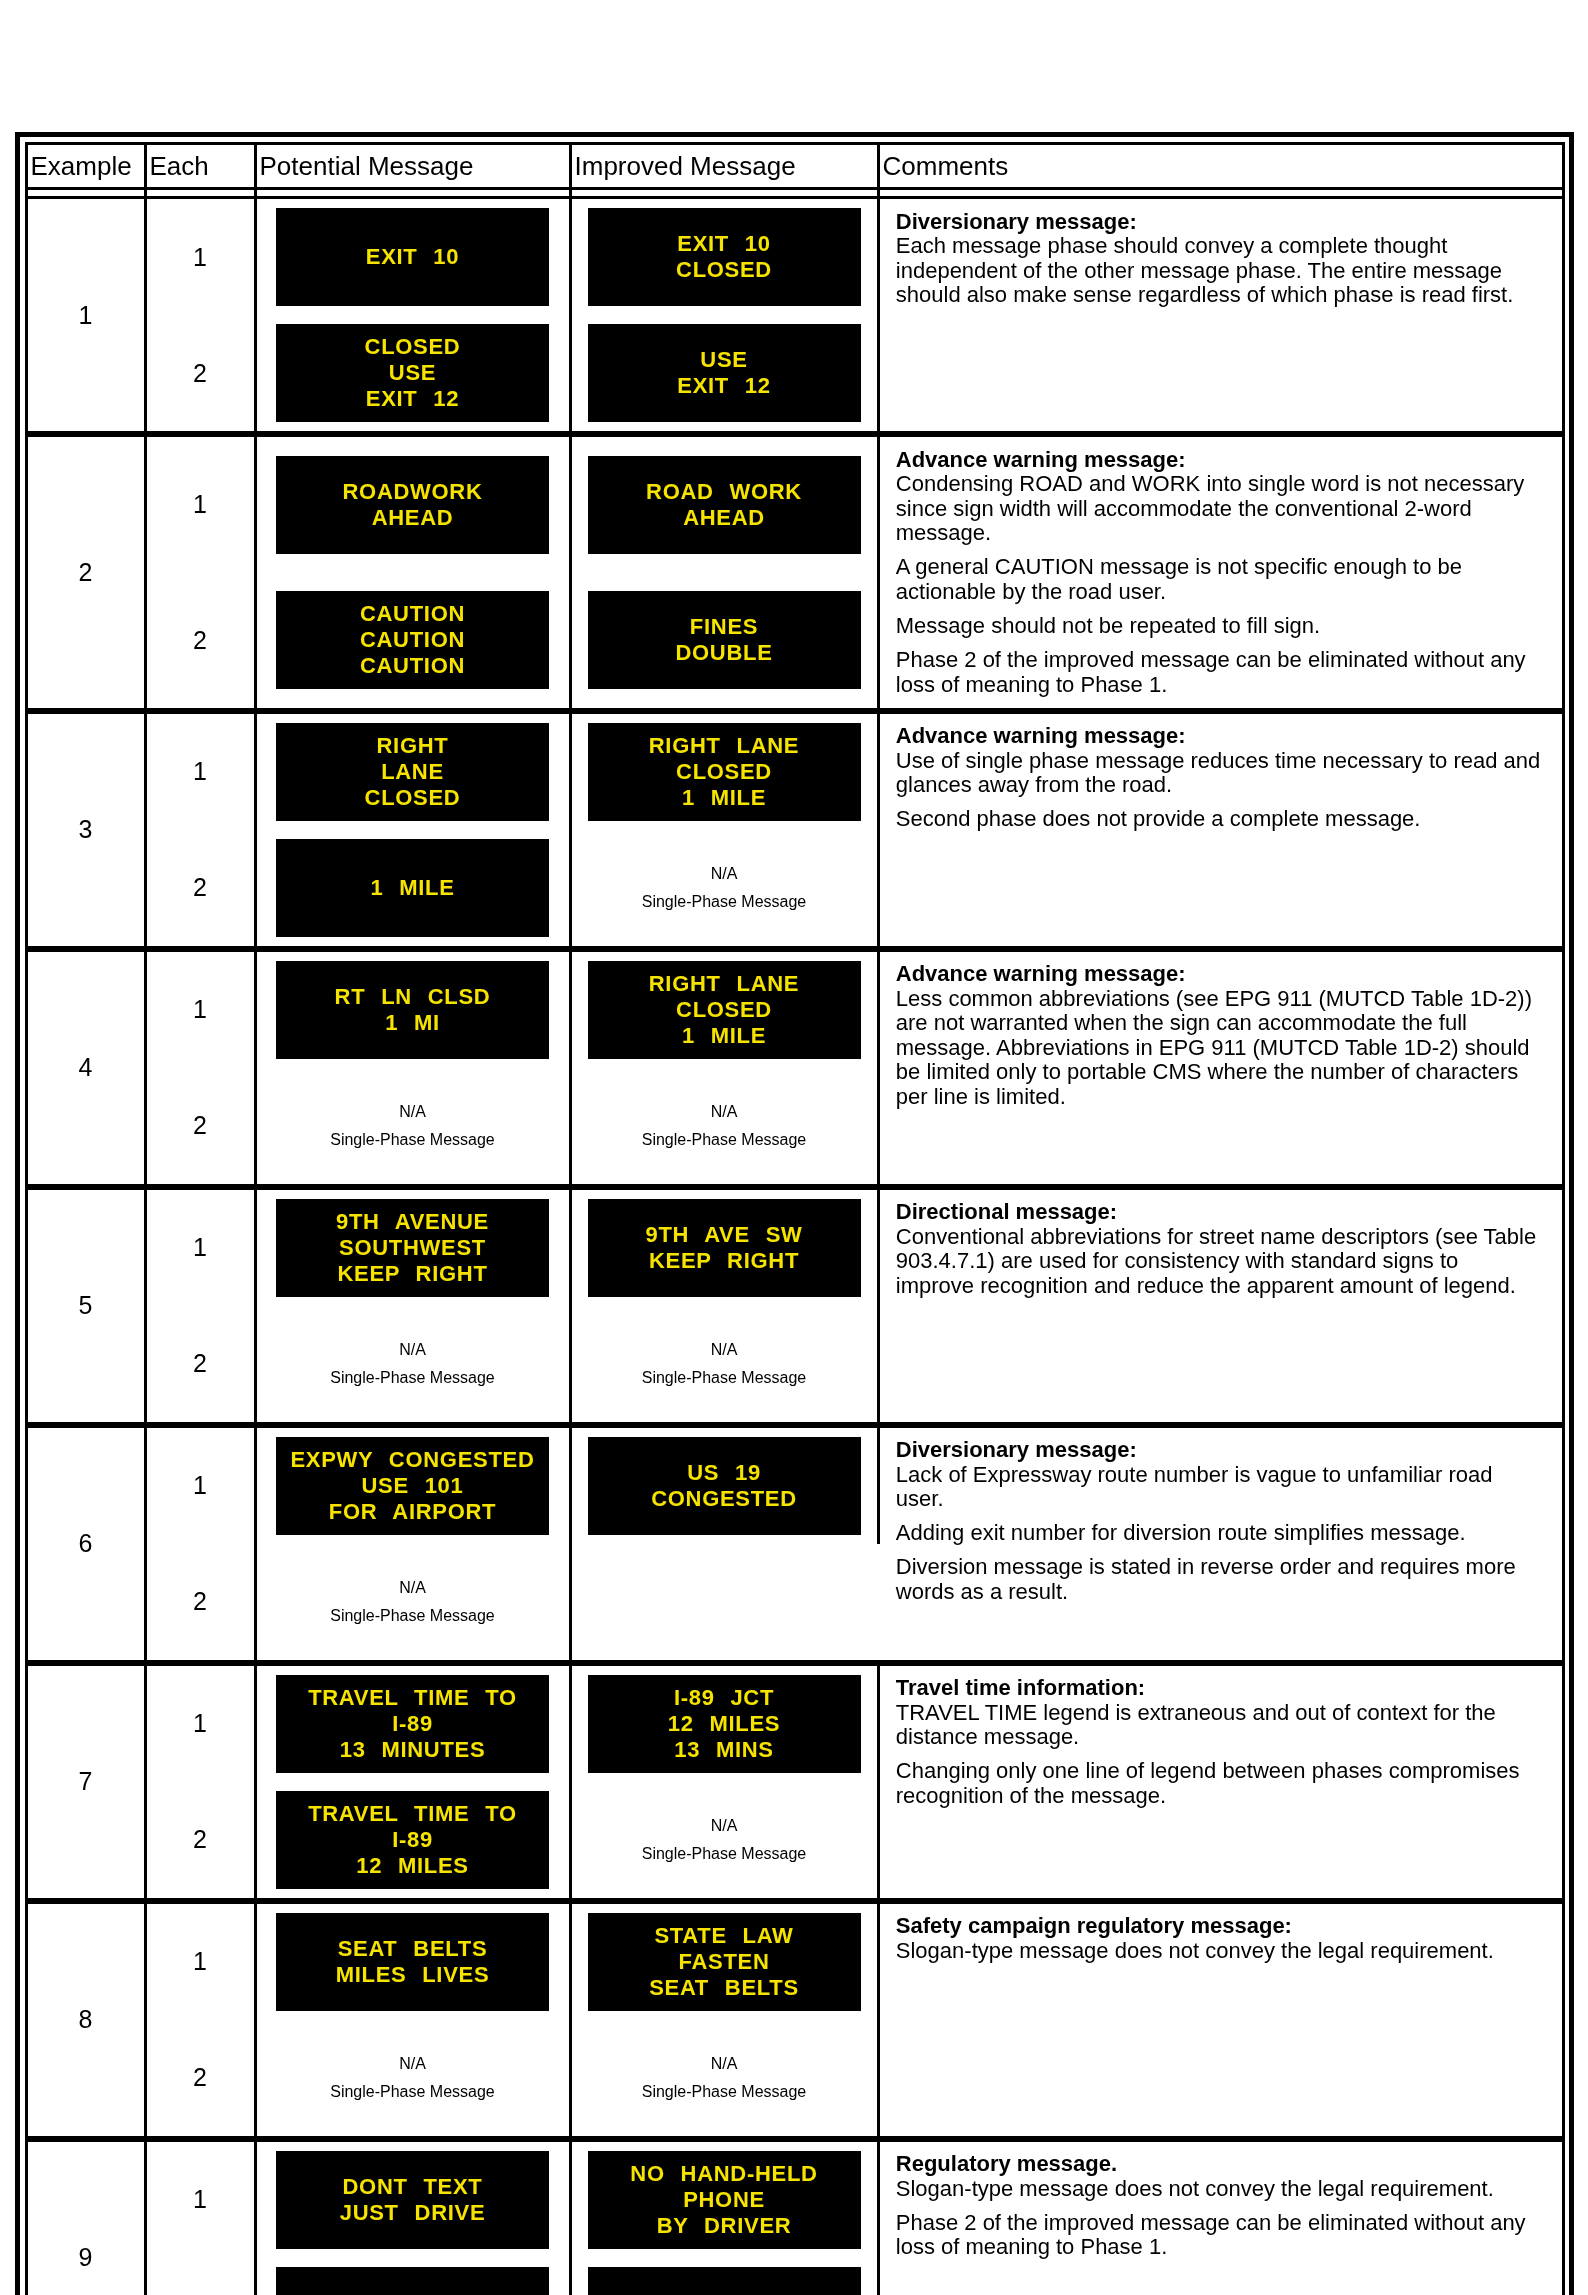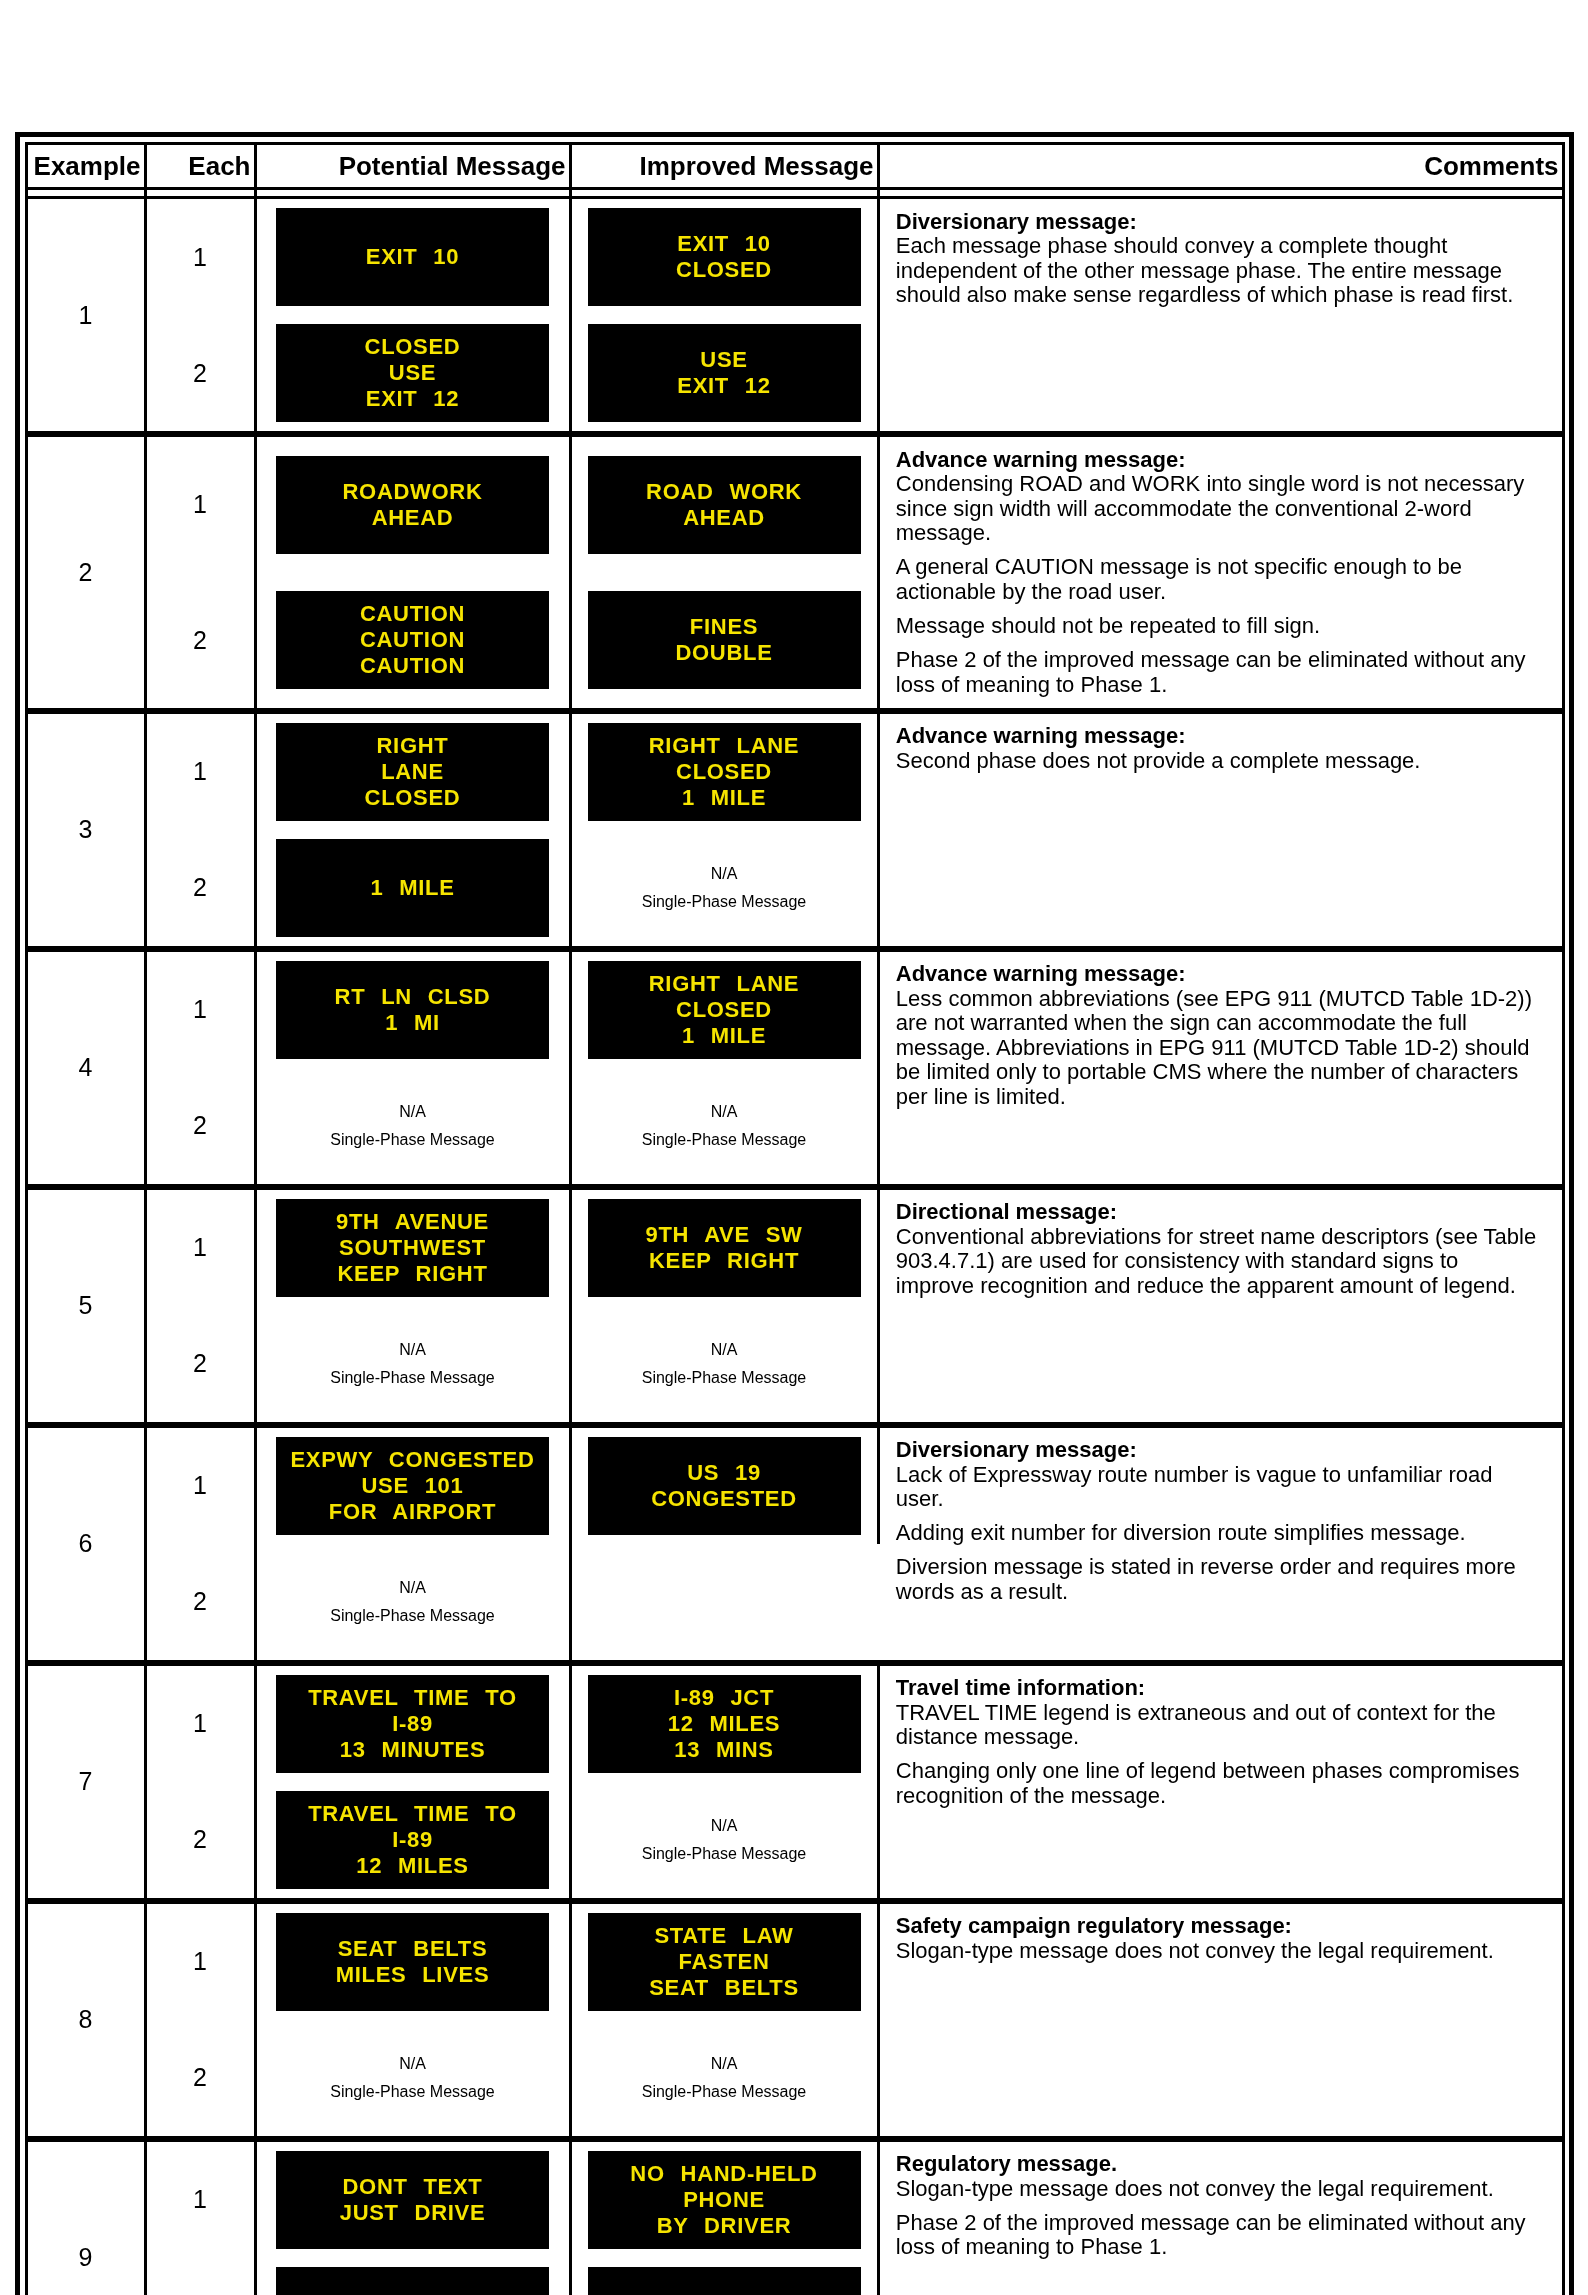--- a/index.html
+++ b/index.html
@@ -18,22 +18,22 @@
   }
   .table-inner { border: 3px solid #000; }
 
   .thead, .dbl-rule {
     display: grid;
     grid-template-columns: 119px 110px 315px 308px 1fr;
   }
   .th {
     border-right: 3px solid #000;
     border-bottom: 3px solid #000;
-    font-weight: bold; font-size: 26px;
-    text-align: right; padding: 6.7px 3px 5.2px 3px;
+    font-weight: normal; font-size: 26px;
+    text-align: left; padding: 6.7px 3px 5.2px 3px;
     white-space: nowrap;
   }
   .th:last-child { border-right: none; }
   .dbl-cell { height: 9px; border-right: 3px solid #000; border-bottom: 3px solid #000; }
   .dbl-cell:last-child { border-right: none; }
 
   .row {
     display: grid;
     grid-template-columns: 119px 733px 1fr;
     border-bottom: 6.7px solid #000;
@@ -200,20 +200,21 @@
             </div>
             <div class="imp-cell">
               <div class="na">
                 <div>N/A</div>
                 <div>Single-Phase Message</div>
               </div>
             </div>
           </div>
           <div class="comments">
             <div class="heading">Advance warning message:</div>
+            <p>Use of single phase message reduces time necessary to read and glances away from the road.</p>
             <p>Second phase does not provide a complete message.</p>
           </div>
         </div>
         <div class="row r4">
           <div class="example-cell">4</div>
           <div class="phases">
             <div class="phase-num">1</div>
             <div class="pot-cell">
               <div class="sign">
                 <div class="sign-line">RT LN CLSD</div>

